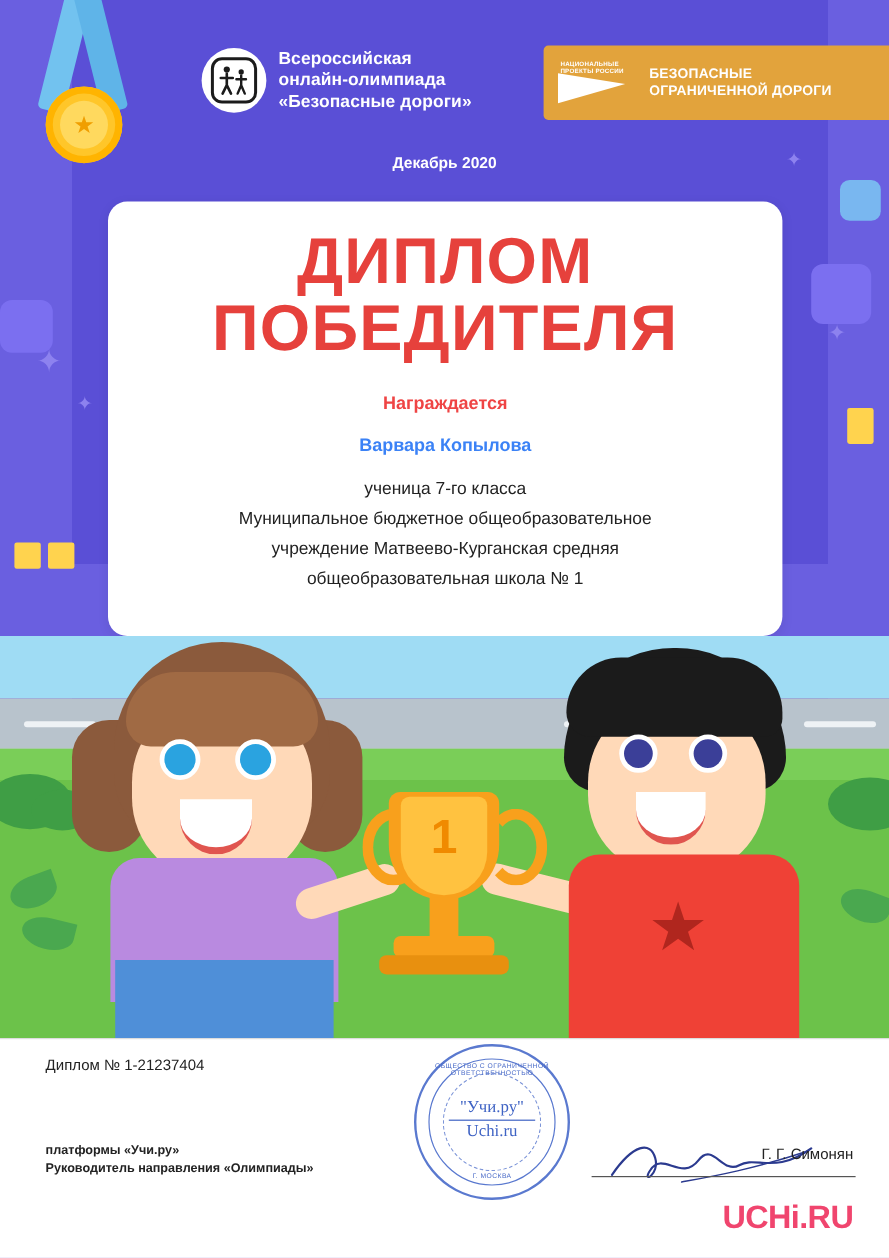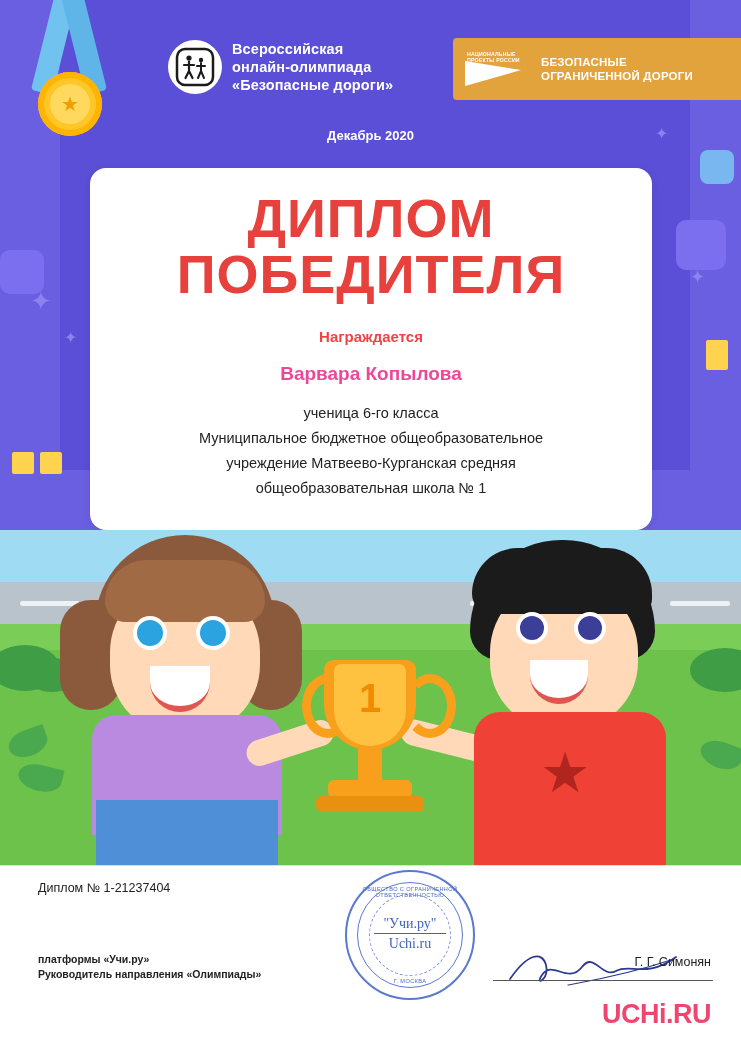--- a/index.html
+++ b/index.html
@@ -177,23 +177,23 @@
     font-family: "Liberation Sans", sans-serif;
   }
   .awarded-label {
     margin-top: 26px;
     font-size: 15px;
     font-weight: bold;
     color: #ef4444;
   }
   .recipient {
     margin-top: 18px;
-    font-size: 19px;
-    font-weight: bold;
-    color: #ec4899;
+    font-size: 15px;
+    font-weight: bold;
+    color: #3b82f6;
   }
   .details {
     margin-top: 16px;
     font-size: 14.5px;
     color: #222;
     line-height: 25px;
   }
 
   
   .scene {
@@ -428,21 +428,21 @@
   </div>
 
   <div class="date">Декабрь 2020</div>
 
   <div class="card">
     <div class="title">ДИПЛОМ</div>
     <div class="title">ПОБЕДИТЕЛЯ</div>
     <div class="awarded-label">Награждается</div>
     <div class="recipient">Варвара Копылова</div>
     <div class="details">
-      <div>ученица 6-го класса</div>
+      <div>ученица 7-го класса</div>
       <div>Муниципальное бюджетное общеобразовательное</div>
       <div>учреждение Матвеево-Курганская средняя</div>
       <div>общеобразовательная школа № 1</div>
     </div>
   </div>
 
   <div class="scene">
     <div class="sky"></div>
     <div class="road"></div>
     <div class="road-line" style="left:20px;  width:60px;"></div>

